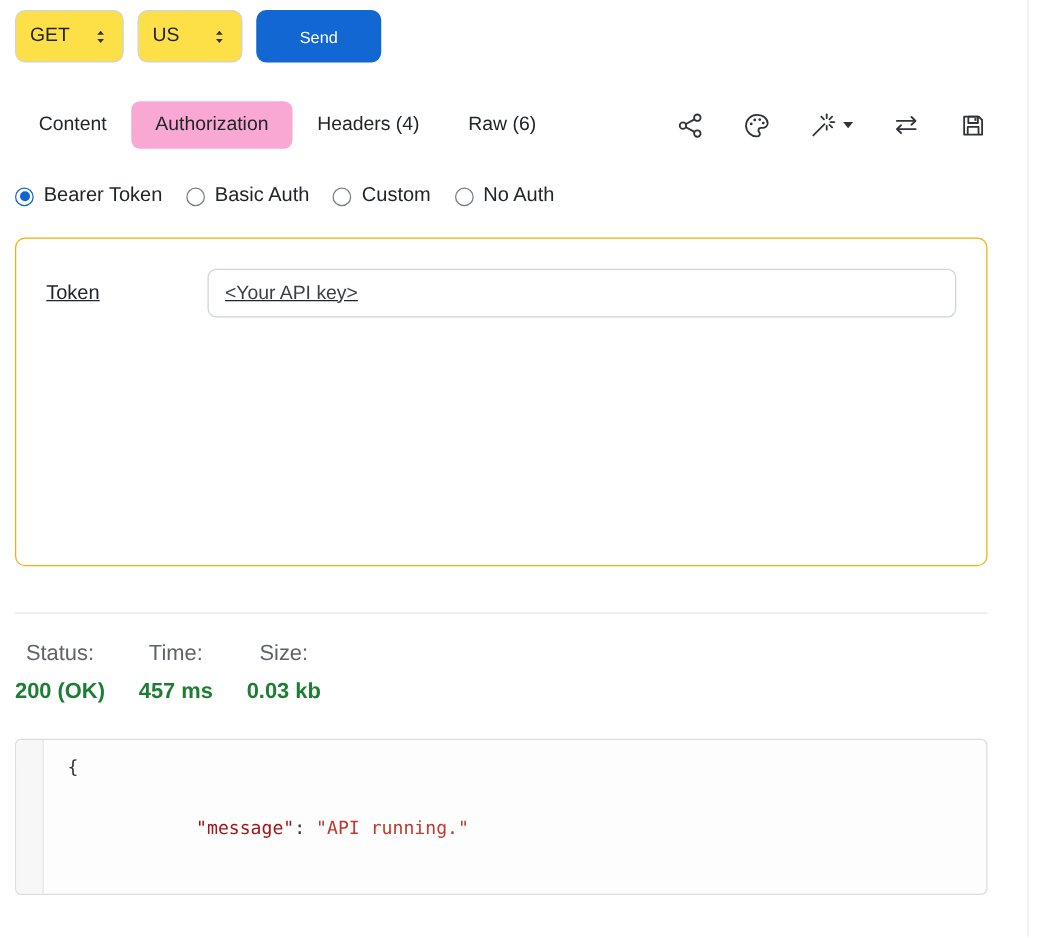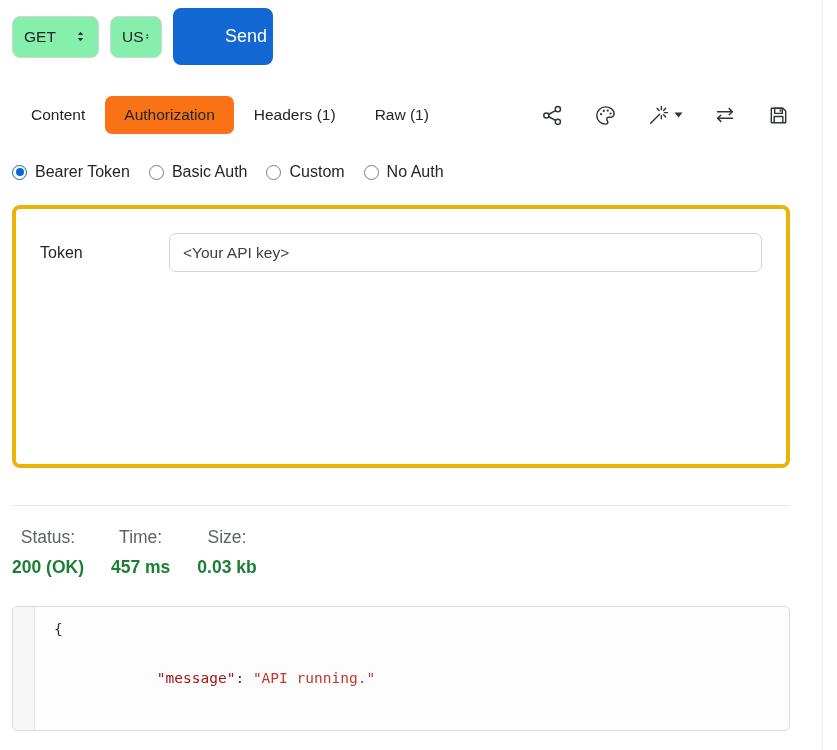--- a/index.html
+++ b/index.html
@@ -16,62 +16,61 @@
 
   
   .req-bar { display:flex; gap:11px; align-items:center; }
   .url-input {
     flex:1; height:42px; border:1px solid #7eaef2; border-radius:8px;
     box-shadow: 0 0 0 3.5px #cfe0fa;
     padding: 0 15px; font-size:16px; color:#3b4045; outline:none;
     font-family:"Liberation Sans",sans-serif;
   }
   .select-box {
-    height:42px; border:1px solid #ced4da; border-radius:8px; background:#86efac;
+    height:42px; border:1px solid #ced4da; border-radius:8px; background:#fde047;
     display:flex; align-items:center; justify-content:space-between;
     padding:0 11px; font-size:15.5px; color:#212529; cursor:pointer;
   }
   .select-method { width:87px; }
-  .select-region { width:52px; }
+  .select-region { width:84px; }
   .send-btn {
-    width:100px; height:57px; border:none; border-radius:8px;
-    background:#1267d2; color:#fff; font-size:18px; cursor:pointer;
+    width:100px; height:42px; border:none; border-radius:8px;
+    background:#1267d2; color:#fff; font-size:13px; cursor:pointer;
     font-family:"Liberation Sans",sans-serif;
-    text-align:right;
   }
 
   
   .tabs-row { display:flex; align-items:center; margin-top:31px; }
   .tab {
     padding:10px 19px; font-size:15.5px; color:#212529; border-radius:7px;
     cursor:pointer; white-space:nowrap;
   }
-  .tab.active { background:#f97316; }
+  .tab.active { background:#f9a8d4; }
   .tab + .tab { margin-left:1px; }
   .icon-row { margin-left:auto; display:flex; align-items:center; gap:30px; }
   .icon-btn { display:flex; align-items:center; cursor:pointer; }
   .icon-btn svg { display:block; }
   .caret-down { margin-left:4px; }
 
   
   .auth-row { display:flex; align-items:center; gap:19px; margin-top:29px; }
   .auth-opt { display:flex; align-items:center; gap:8px; font-size:16px; cursor:pointer; }
   .radio {
     width:15px; height:15px; border-radius:50%;
     border:1.5px solid #787e84; background:#fff;
     display:flex; align-items:center; justify-content:center; flex:none;
   }
   .radio.checked { border-color:#0f66cf; }
   .radio .dot { width:8px; height:8px; border-radius:50%; background:transparent; }
   .radio.checked .dot { background:#0f66cf; }
 
   
   .panel {
-    margin-top:24px; border:4px solid #eab308; border-radius:8px;
-    height:263px; padding:24px;
+    margin-top:24px; border:1px solid #eab308; border-radius:8px;
+    height:263px; padding:24px;text-decoration:underline;
   }
   .panel-row { display:flex; align-items:center; }
   .panel-label { width:129px; flex:none; font-size:16px; color:#212529; }
   .token-input {
     flex:1; height:39px; border:1px solid #ced4da; border-radius:7px;
     padding:0 13px; font-size:15.5px; color:#3b4045; outline:none;
     font-family:"Liberation Sans",sans-serif;
   }
   .panel-help {
     margin-left:129px; margin-top:23px; max-width:592px;
@@ -124,22 +123,22 @@
         <path d="M7 11 L12 5 L17 11 Z" fill="#2f3337"></path>
         <path d="M7 17 L12 23 L17 17 Z" fill="#2f3337"></path>
       </svg>
     </div>
     <button class="send-btn">Send</button>
   </div>
 
   <div class="tabs-row">
     <div class="tab">Content</div>
     <div class="tab active">Authorization</div>
-    <div class="tab">Headers (1)</div>
-    <div class="tab">Raw (1)</div>
+    <div class="tab">Headers (4)</div>
+    <div class="tab">Raw (6)</div>
 
     <div class="icon-row">
       <span class="icon-btn">
         <svg width="23" height="23" viewBox="0 0 24 24" fill="none" stroke="#2f3337" stroke-width="1.5">
           <circle cx="17.6" cy="5.4" r="2.7"></circle>
           <circle cx="5.6" cy="12" r="2.7"></circle>
           <circle cx="17.6" cy="18.6" r="2.7"></circle>
           <line x1="8.1" y1="10.7" x2="15.2" y2="6.8"></line>
           <line x1="8.1" y1="13.3" x2="15.2" y2="17.2"></line>
         </svg>

